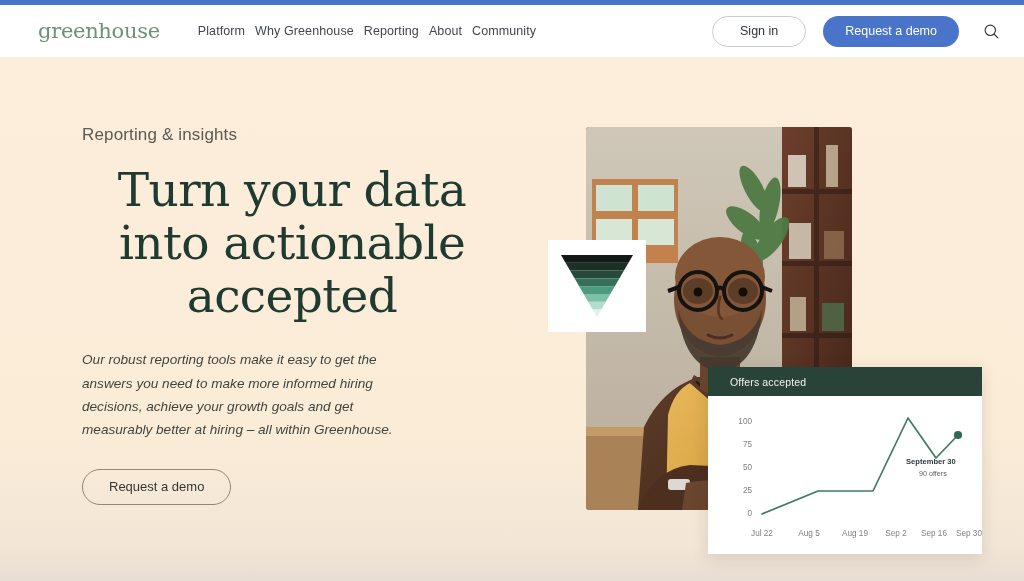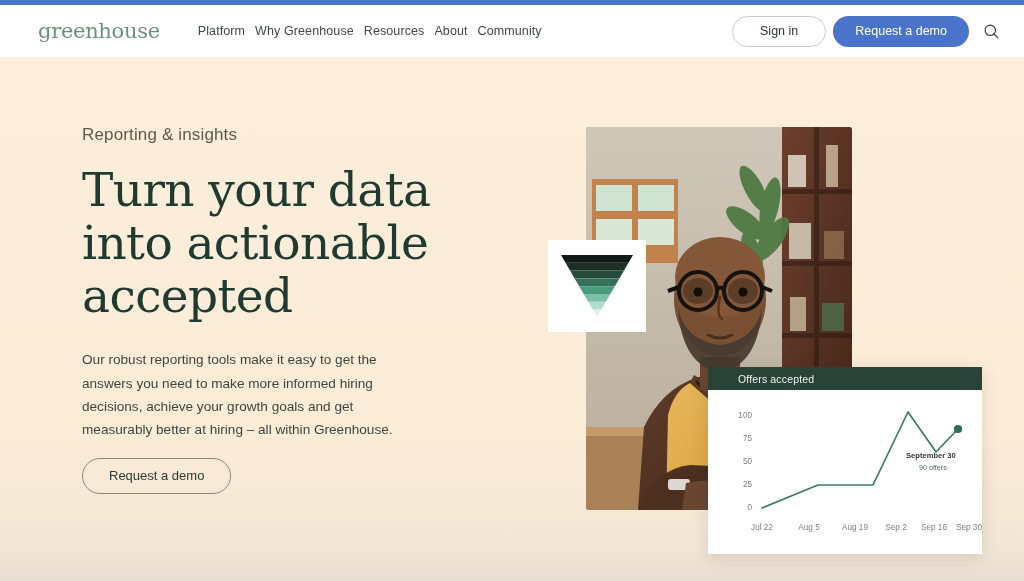--- a/index.html
+++ b/index.html
@@ -63,21 +63,21 @@
     color: #42474c;
     letter-spacing: 0.1px;
     white-space: nowrap;
     cursor: pointer;
   }
 
   .nav-right {
     margin-left: auto;
     display: flex;
     align-items: center;
-    gap: 7px;
+    gap: 17px;
   }
 
   .btn-signin {
     height: 31px;
     padding: 0 27px;
     border: 1px solid #c9ccd0;
     border-radius: 999px;
     background: #ffffff;
     font-size: 12.5px;
     color: #2f3437;
@@ -151,28 +151,30 @@
   }
 
   .headline {
     font-family: "DejaVu Serif", serif;
     font-size: 47px;
     line-height: 1.13;
     color: #1f3a30;
     font-weight: 400;
     letter-spacing: -0.6px;
     margin-bottom: 26px;
+    text-align: center;
   }
 
   .body-copy {
     font-size: 13.6px;
     line-height: 1.72;
     color: #3f443f;
     width: 315px;
-    margin-bottom: 16px;
+    margin-bottom: 27px;
+    font-style: italic;
   }
 
   .btn-hero-demo {
     display: inline-flex;
     align-items: center;
     justify-content: center;
     height: 36px;
     padding: 0 26px;
     border: 1px solid #8e8776;
     border-radius: 999px;
@@ -218,25 +220,25 @@
     left: 708px;
     width: 274px;
     height: 187px;
     background: #ffffff;
     box-shadow: 0 4px 16px rgba(40,30,20,0.13);
     z-index: 25;
     overflow: hidden;
   }
 
   .chart-header {
-    height: 23px;
+    height: 29px;
     background: #2a4338;
     display: flex;
     align-items: center;
-    padding-left: 30px;
+    padding-left: 22px;
   }
 
   .chart-title {
     color: #f2f4f1;
     font-size: 10.5px;
     letter-spacing: 0.15px;
   }
 
   .chart-body {
     position: relative;
@@ -272,21 +274,21 @@
 
   <div class="accent-bar"></div>
 
   <nav class="navbar">
 
     <div class="logo">greenhouse</div>
 
     <div class="nav-links">
       <span class="nav-link">Platform</span>
       <span class="nav-link">Why Greenhouse</span>
-      <span class="nav-link">Resources</span>
+      <span class="nav-link">Reporting</span>
       <span class="nav-link">About</span>
       <span class="nav-link">Community</span>
     </div>
 
     <div class="nav-right">
       <button class="btn-signin">Sign in</button>
       <button class="btn-demo">Request a demo</button>
       <button class="search-btn">
         <svg width="17" height="17" viewBox="0 0 20 20">
           <circle cx="8.6" cy="8.6" r="6.1" fill="none" stroke="#32383d" stroke-width="1.35"></circle>

